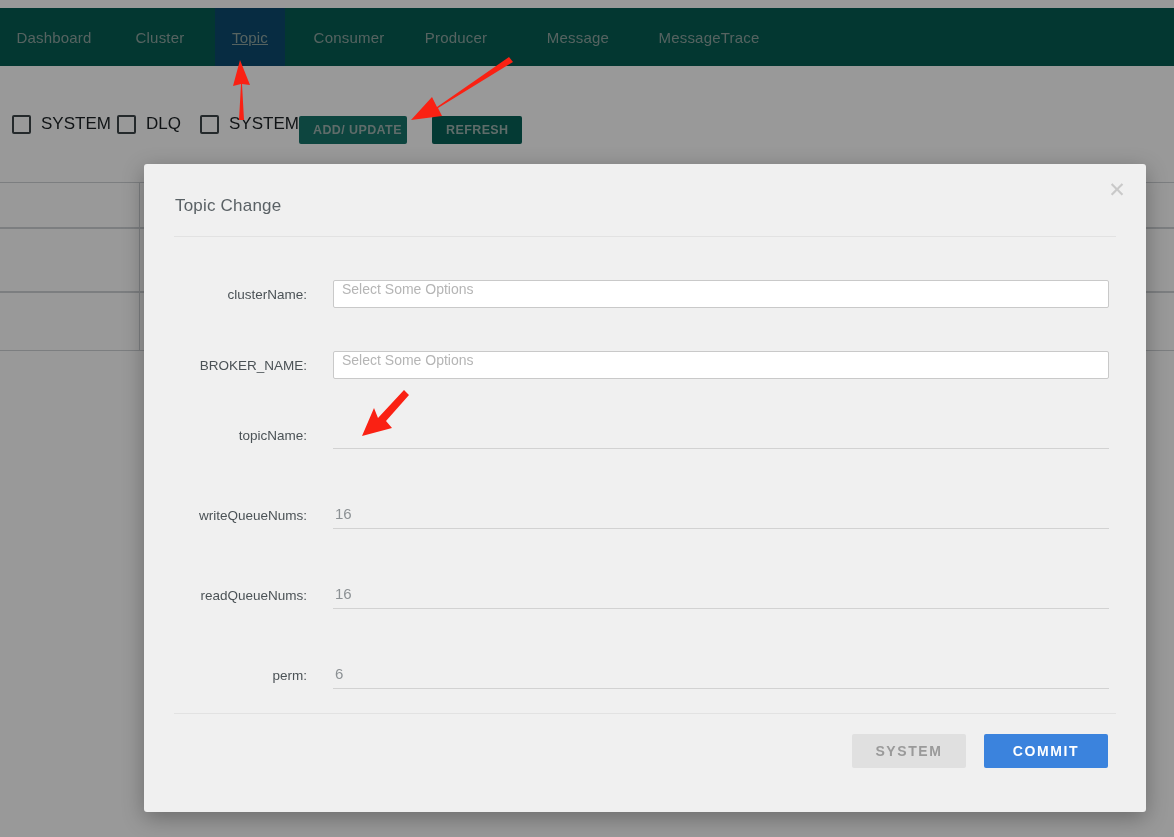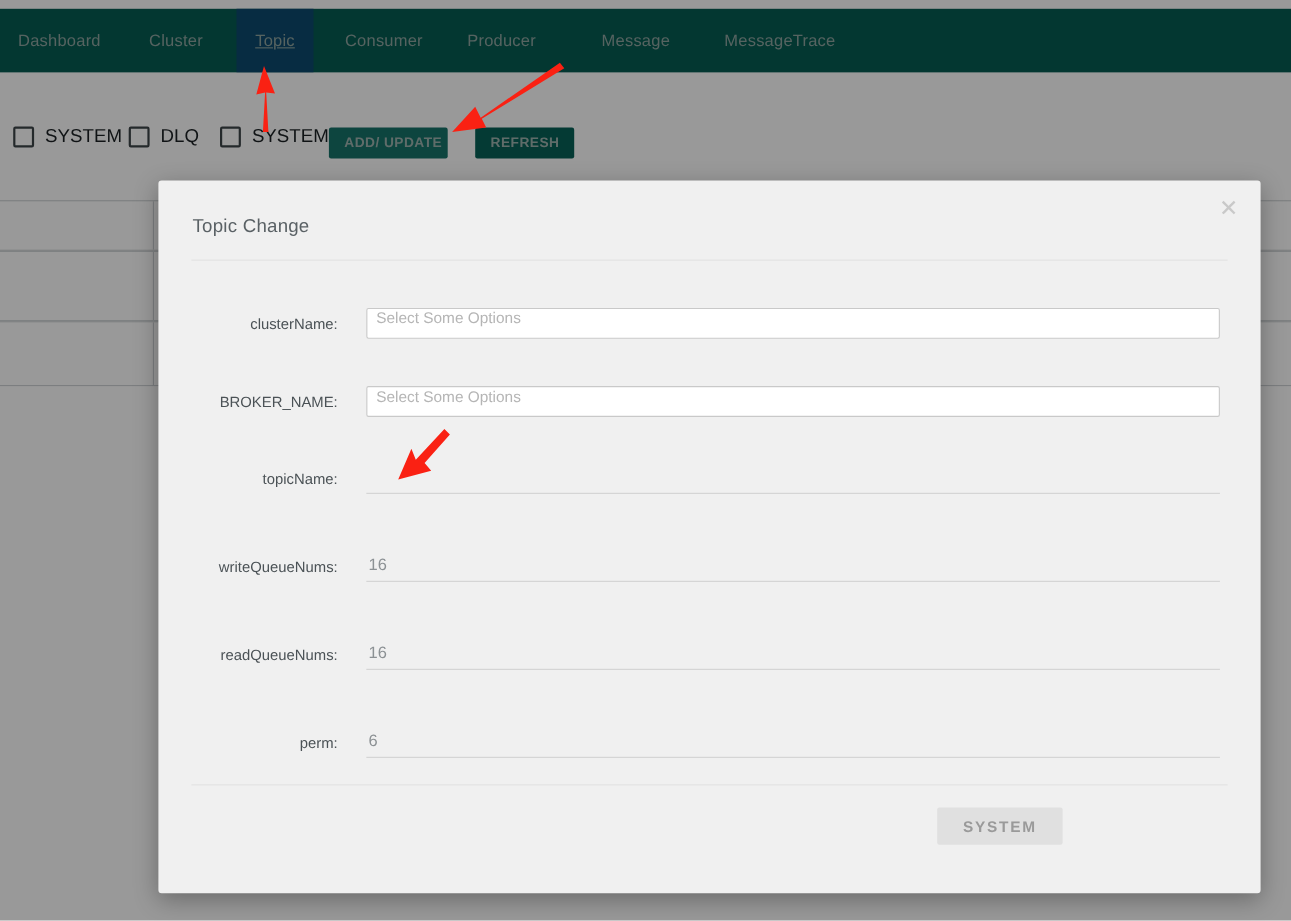--- a/index.html
+++ b/index.html
@@ -312,20 +312,21 @@
             <div class="flabel" style="top: 430px;">perm:</div>
             <div class="fctrl" style="top: 424px;"><input class="line-input" type="text" placeholder="" value="6" style=""></div>
           </div>
         </div>
     </div>
 
     <div class="modal-divider-bottom"></div>
 
     <div class="modal-footer">
       <button class="mbtn close-btn">SYSTEM</button>
+      <button class="mbtn commit-btn">COMMIT</button>
     </div>
   </div>
 
   <svg class="arrows" width="1174" height="837" viewBox="0 0 1174 837">
 
     <g>
       <path d="M239,120 L241,84 L233,86 L240,60 L250,85 L242,84 L244,120 Z" fill="#fa2113"></path>
     </g>
 
     <g>

